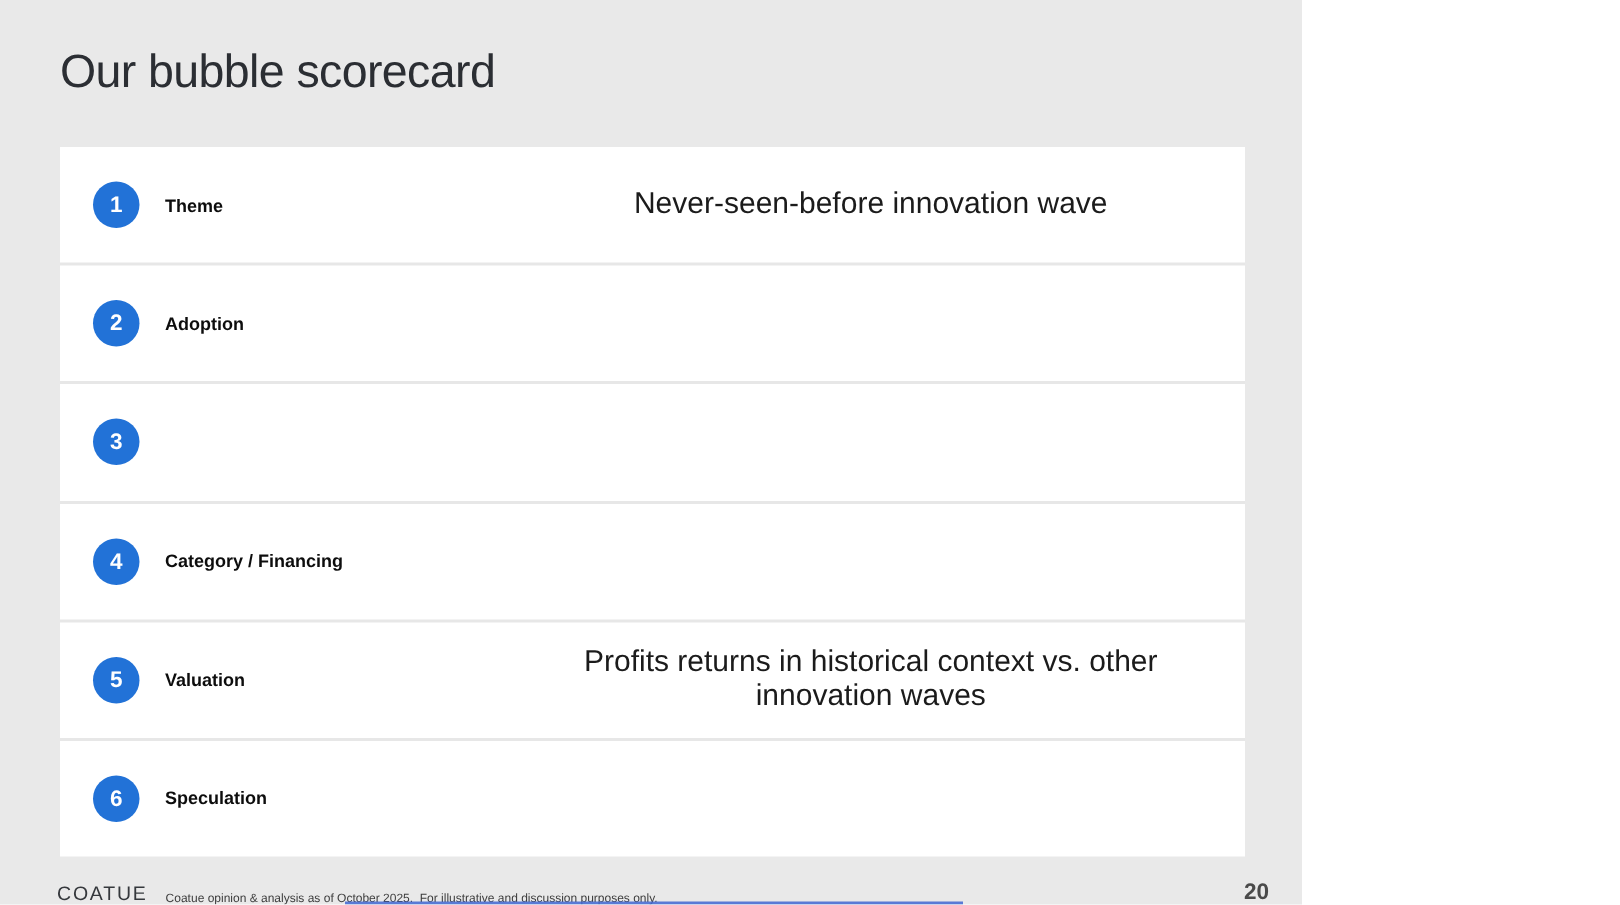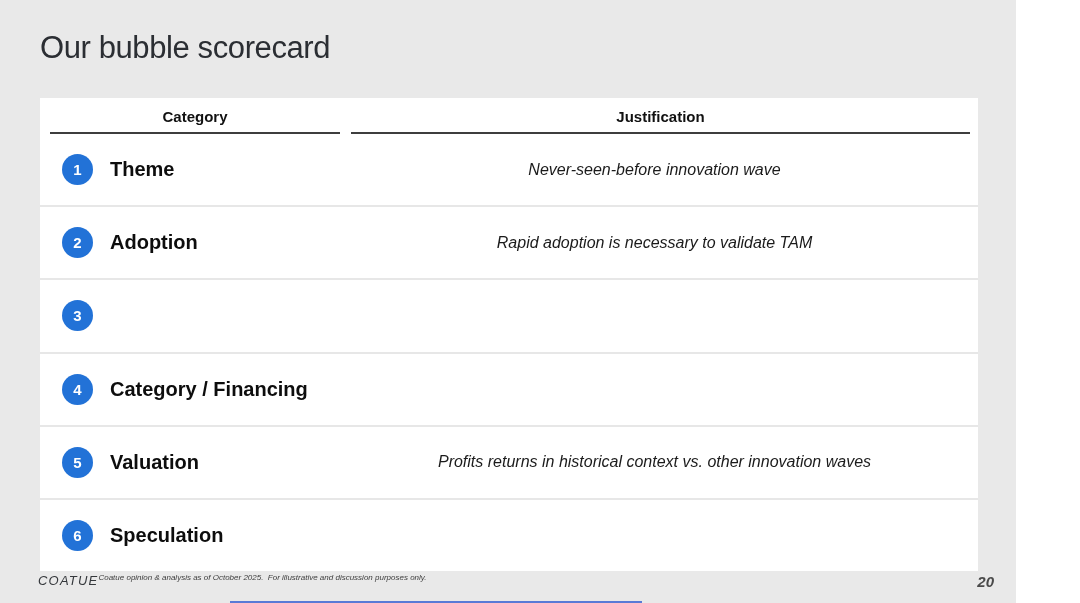--- a/index.html
+++ b/index.html
@@ -2,21 +2,21 @@
 <html><head>
 <meta charset="utf-8">
 <style>
   html, body {
     margin: 0;
     padding: 0;
     font-family: "Liberation Sans", "DejaVu Sans", sans-serif;
   }
   .slide {
     position: relative;
-    width: 1016px;
+    width: 868px;
     height: 603px;
     background: #e9e9e9;
     overflow: hidden;
   }
   .title {
     position: absolute;
     left: 40px;
     top: 30px;
     margin: 0;
     font-size: 31px;
@@ -85,53 +85,52 @@
     background: #2272d7;
     color: #ffffff;
     font-size: 15px;
     font-weight: 700;
     line-height: 31px;
     text-align: center;
     flex: 0 0 auto;
   }
   .cat-label {
     margin-left: 17px;
-    font-size: 20px;
+    font-size: 12px;
     font-weight: 700;
     color: #0d0d0d;
     white-space: nowrap;
   }
   .cell-jus {
     flex: 1;
     text-align: center;
-    font-size: 16px;
-    font-style: italic;
+    font-size: 20px;
     color: #1b1b1b;
     padding-right: 19px;
   }
   .footer {
     position: absolute;
     left: 0;
     right: 0;
     bottom: 0;
     height: 30px;
     display: flex;
-    align-items: flex-start;
+    align-items: flex-end;
     padding: 0 22px 0 38px;
     box-sizing: border-box;
-    font-style: italic;
   }
   .logo {
     font-size: 13px;
     font-weight: 400;
     letter-spacing: 1.2px;
     color: #35383c;
     flex: 0 0 auto;
   }
   .disclaimer {
+    margin-left: 12px;
     font-size: 8px;
     color: #3d3d3d;
     white-space: pre;
     flex: 1 1 auto;
     overflow: hidden;
   }
   .page-num {
     font-size: 15px;
     font-weight: 600;
     color: #4a4a4a;
@@ -149,41 +148,36 @@
 </style>
 </head>
 <body>
 
 <div class="slide" style="background: rgb(233, 233, 233);">
 
   <h1 class="title">Our bubble scorecard</h1>
 
   <div class="card">
 
-    <div class="thead">
-      <div class="th th-cat">Category</div>
-      <div class="th th-jus">Justification</div>
-    </div>
 
     <div class="tbody">
 
       <div class="row">
         <div class="cell-cat">
           <span class="num-badge" style="background: rgb(34, 114, 215);">1</span>
           <span class="cat-label">Theme</span>
         </div>
         <div class="cell-jus">Never-seen-before innovation wave</div>
       </div>
 
       <div class="row">
         <div class="cell-cat">
           <span class="num-badge" style="background: rgb(34, 114, 215);">2</span>
           <span class="cat-label">Adoption</span>
         </div>
-        <div class="cell-jus">Rapid adoption is necessary to validate TAM</div>
       </div>
 
       <div class="row">
         <div class="cell-cat">
           <span class="num-badge" style="background: rgb(34, 114, 215);">3</span>
         </div>
       </div>
 
       <div class="row">
         <div class="cell-cat">

